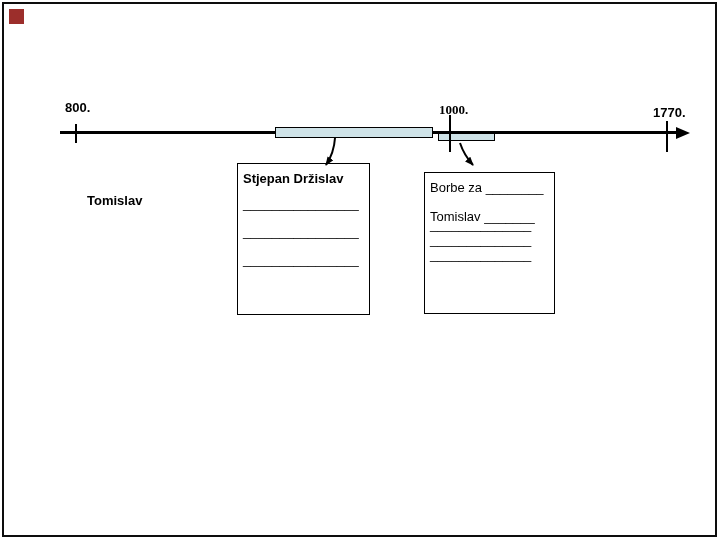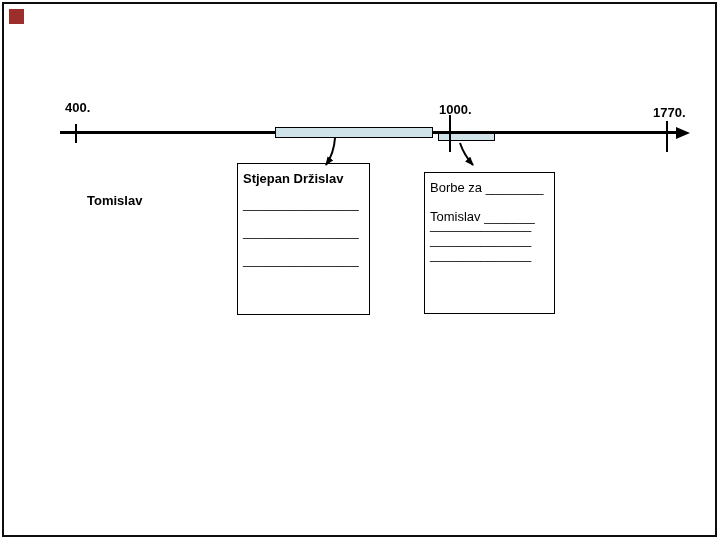--- a/index.html
+++ b/index.html
@@ -14,21 +14,21 @@
     border:2px solid #0d0d0d;
   }
   .accent-square{
     position:absolute;left:9px;top:9px;width:15px;height:15px;
     background:var(--accent-square,#9c2e2b);
   }
   .tl-label{
     position:absolute;font-size:13px;font-weight:bold;white-space:nowrap;
   }
   .lbl-900{left:65px;top:100px;}
-  .lbl-1000{left:439px;top:102px;}
+  .lbl-1000{left:439px;top:102px;font-family:Liberation Serif, serif;}
   .lbl-1050{left:653px;top:105px;}
   .era-label{position:absolute;left:87px;top:149px;font-size:13px;font-weight:bold;margin-top:44px;}
   .axis-line{
     position:absolute;left:60px;top:131px;width:618px;height:3px;
     background:var(--line,#000);
   }
   .axis-arrowhead{
     position:absolute;left:676px;top:127px;width:0;height:0;
     border-left:14px solid var(--line,#000);
     border-top:6px solid transparent;
@@ -67,21 +67,21 @@
 <div class="slide-frame"></div>
 <div class="accent-square"></div>
 
 <div class="axis-line"></div>
 <div class="axis-arrowhead"></div>
 
 <div class="tick tick-900"></div>
 <div class="tick tick-1000"></div>
 <div class="tick tick-1050"></div>
 
-<div class="tl-label lbl-900">400.</div>
+<div class="tl-label lbl-900">800.</div>
 <div class="tl-label lbl-1000">1000.</div>
 <div class="tl-label lbl-1050">1770.</div>
 
 <div class="era-label">Tomislav</div>
 
 <div class="period-bar bar-early"></div>
 <div class="period-bar bar-late"></div>
 
 <svg class="connector conn-1" width="26" height="36" viewBox="0 0 26 36">
   <defs>

